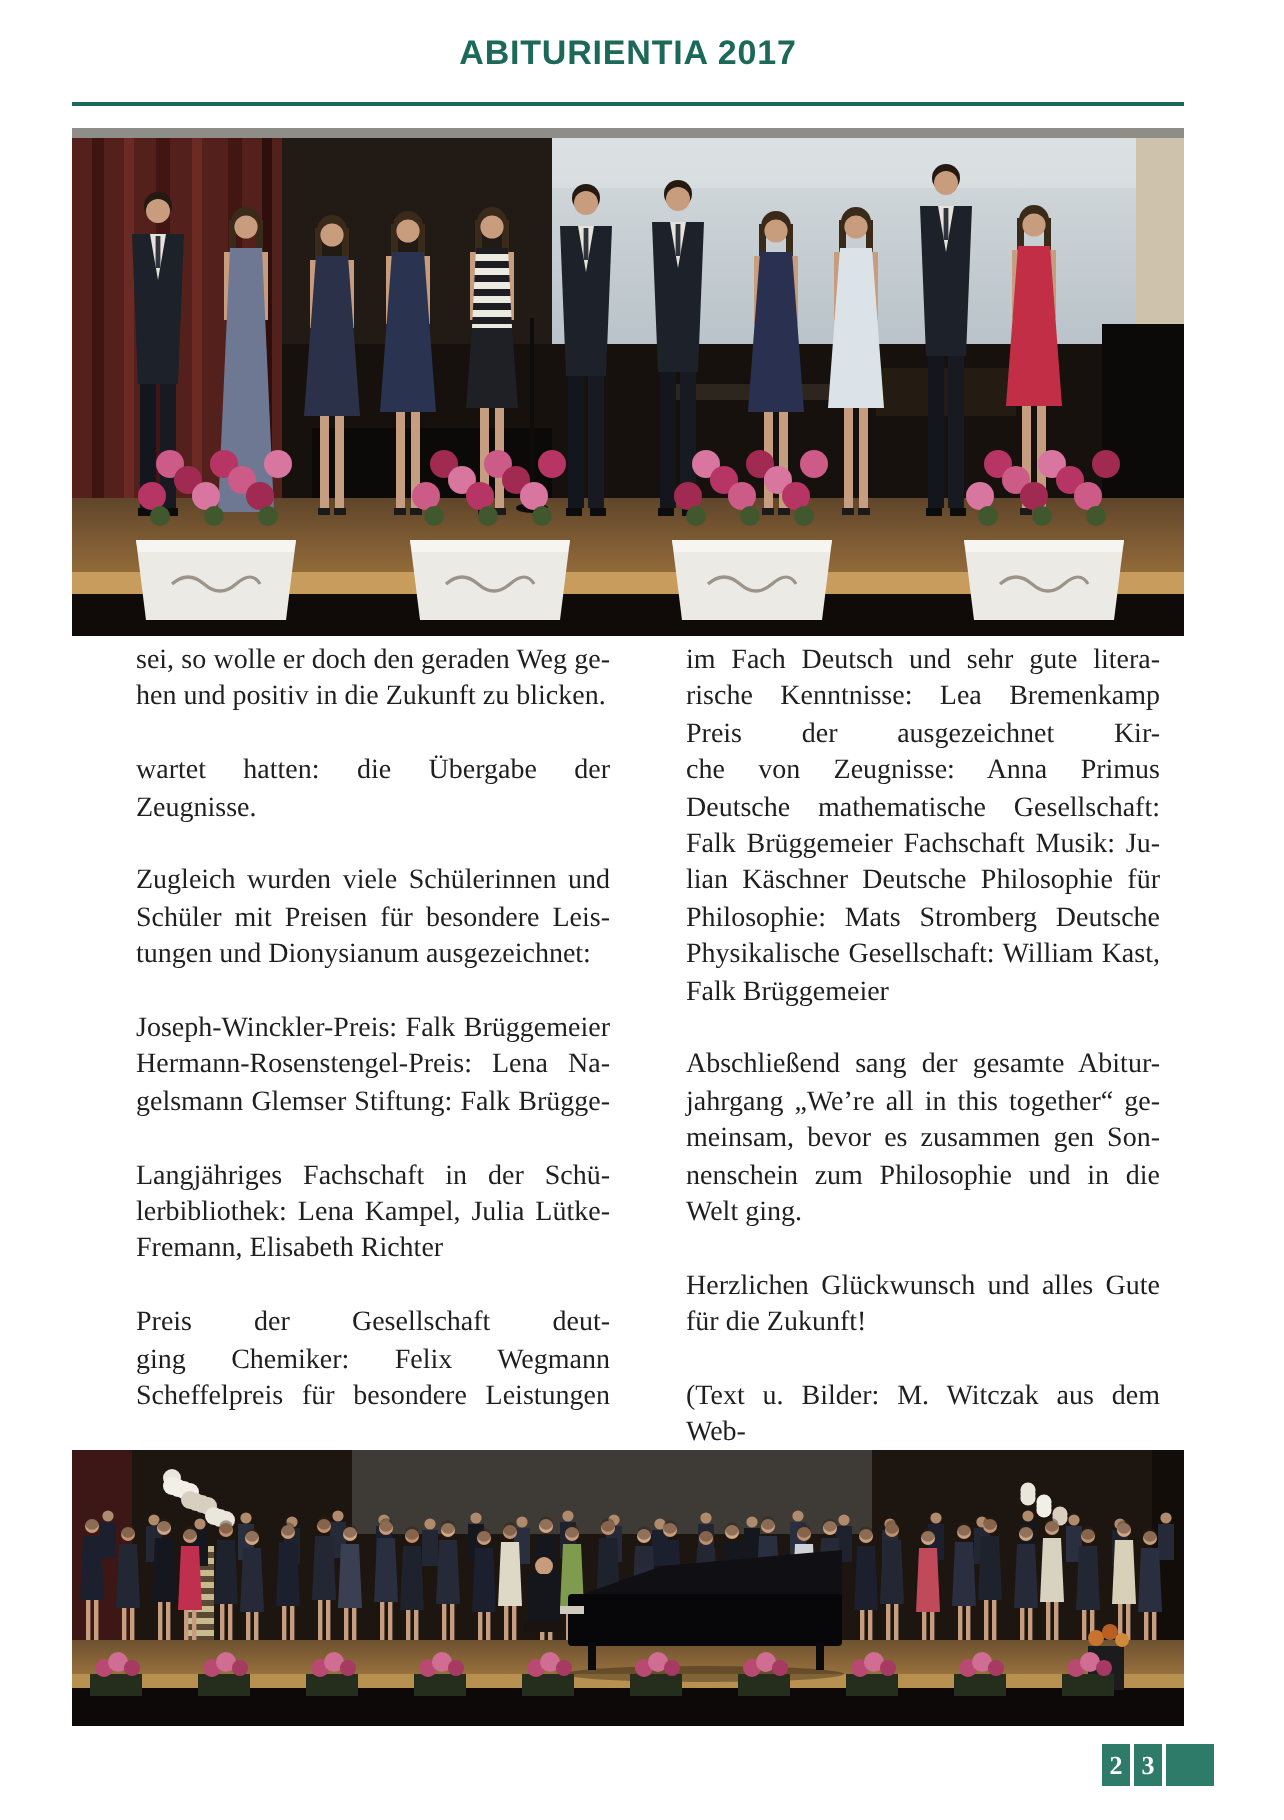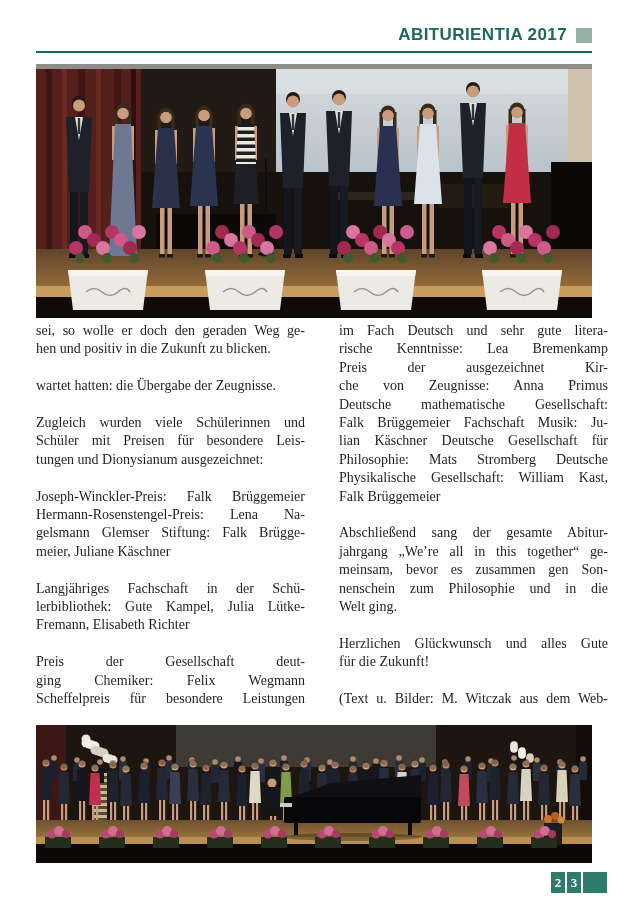--- a/index.html
+++ b/index.html
@@ -4,21 +4,21 @@
 <style>
   html,body{margin:0;padding:0;background:#e8e8e8;}
   .page{
     position:relative; width:642px; height:910px; background:#ffffff;
     font-family:"Liberation Serif","DejaVu Serif",serif; color:#1f1f1f;
     overflow:hidden; margin:0 auto;
   }
   
   .hdr{
     position:absolute; left:36px; top:24px; width:556px; height:22px;
-    display:flex; justify-content:flex-end; align-items:center; gap:9px;
+    display:flex; justify-content:flex-end; align-items:center; gap:9px;flex-direction:column;
   }
   .hdr-title{
     font-family:"Liberation Sans","DejaVu Sans",sans-serif;
     font-weight:bold; font-size:17px; letter-spacing:.4px;
     color:var(--accent,#1c695a);
   }
   .hdr-sq{ width:16px; height:15px; background:var(--sage,#95b1a1); }
   .rule{
     position:absolute; left:36px; top:51px; width:556px; height:2px;
     background:var(--accent,#1c695a);
@@ -27,24 +27,24 @@
   .photo{ position:absolute; left:36px; overflow:hidden; background:#201812; }
   .photo svg{ display:block; width:100%; height:100%; }
   .photo-top{ top:64px; width:556px; height:254px; }
   .photo-bottom{ top:725px; width:556px; height:138px; }
   
   .col{
     position:absolute; top:322px; width:269px;
     font-size:14px; line-height:18.4px;
   }
   .col-left{ left:36px; }
-  .col-right{ left:339px; }
+  .col-right{ left:311px; }
   .para{ margin:0 0 18.4px 0; }
   .para:last-child{ margin-bottom:0; }
-  .line{ text-align:justify; text-align-last:justify; }
+  .line{ text-align:justify; text-align-last:justify;margin-left:32px; }
   .line.last{ text-align-last:left; }
   
   .pgnums{
     position:absolute; left:551px; top:872px; height:21px;
     display:flex; gap:2px; align-items:stretch;
   }
   .pgbox{
     width:14px; background:var(--teal,#2e7b69); color:#ffffff;
     font-family:"Liberation Serif",serif; font-weight:bold; font-size:13px;
     display:flex; align-items:center; justify-content:center;
@@ -287,42 +287,41 @@
       </div>
       <div class="para">
         <div class="line">Zugleich wurden viele Schülerinnen und</div>
         <div class="line">Schüler mit Preisen für besondere Leis-</div>
         <div class="line last">tungen und Dionysianum ausgezeichnet:</div>
       </div>
       <div class="para">
         <div class="line">Joseph-Winckler-Preis: Falk Brüggemeier</div>
         <div class="line">Hermann-Rosenstengel-Preis: Lena Na-</div>
         <div class="line">gelsmann Glemser Stiftung: Falk Brügge-</div>
-        <div class="line last">meier, Juliane Käschner</div>
       </div>
       <div class="para">
         <div class="line">Langjähriges Fachschaft in der Schü-</div>
-        <div class="line">lerbibliothek: Gute Kampel, Julia Lütke-</div>
+        <div class="line">lerbibliothek: Lena Kampel, Julia Lütke-</div>
         <div class="line last">Fremann, Elisabeth Richter</div>
       </div>
       <div class="para">
         <div class="line">Preis der Gesellschaft deut-</div>
         <div class="line">ging Chemiker: Felix Wegmann</div>
         <div class="line">Scheffelpreis für besondere Leistungen</div>
       </div>
     </div>
   <div class="col col-right">
       <div class="para">
         <div class="line">im Fach Deutsch und sehr gute litera-</div>
         <div class="line">rische Kenntnisse: Lea Bremenkamp</div>
         <div class="line">Preis der ausgezeichnet Kir-</div>
         <div class="line">che von Zeugnisse: Anna Primus</div>
         <div class="line">Deutsche mathematische Gesellschaft:</div>
         <div class="line">Falk Brüggemeier Fachschaft Musik: Ju-</div>
-        <div class="line">lian Käschner Deutsche Gesellschaft für</div>
+        <div class="line">lian Käschner Deutsche Philosophie für</div>
         <div class="line">Philosophie: Mats Stromberg Deutsche</div>
         <div class="line">Physikalische Gesellschaft: William Kast,</div>
         <div class="line last">Falk Brüggemeier</div>
       </div>
       <div class="para">
         <div class="line">Abschließend sang der gesamte Abitur-</div>
         <div class="line">jahrgang „We’re all in this together“ ge-</div>
         <div class="line">meinsam, bevor es zusammen gen Son-</div>
         <div class="line">nenschein zum Philosophie und in die</div>
         <div class="line last">Welt ging.</div>

